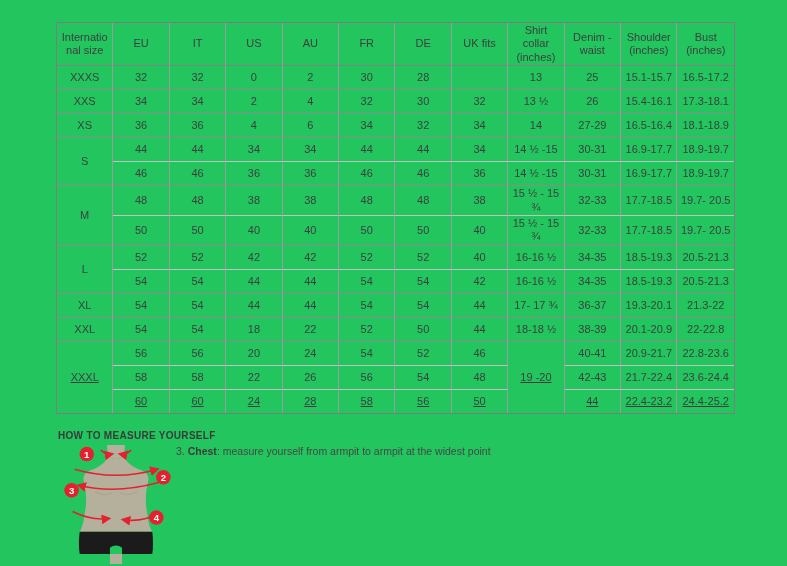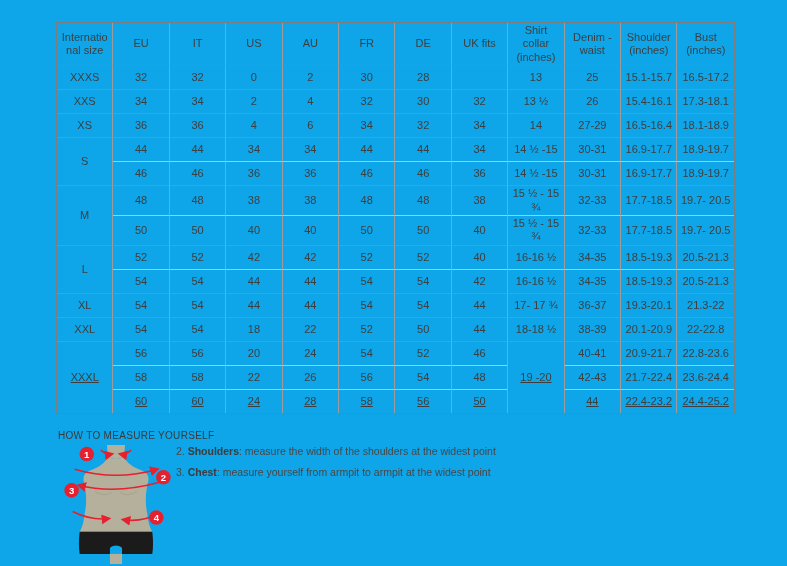--- a/index.html
+++ b/index.html
@@ -1,35 +1,35 @@
 <!DOCTYPE html>
 <html><head>
 <meta charset="utf-8">
 <style>
   html,body{margin:0;padding:0;background:#fff;}
-  .page{position:relative;width:787px;height:566px;background:#0ea5e9;
+  .page{position:relative;width:787px;height:566px;background:#22c55e;
         font-family:"Liberation Sans","DejaVu Sans",sans-serif;overflow:hidden;color:#3e3e3e;}
 
   
   table.size{position:absolute;left:56px;top:22px;width:679px;
              border-collapse:separate;border-spacing:0;table-layout:fixed;
              border:1px solid #7d7d7d;}
   table.size th, table.size td{
       font-size:11px;font-weight:400;color:#3e3e3e;text-align:center;vertical-align:middle;
       padding:1px 3px;line-height:1.22;border-right:1px solid #9c9c9c;
       overflow:hidden;word-wrap:break-word;}
   table.size th{height:30px;border-bottom:1px solid #828282;}
   table.size td{height:21px;}
   td.db{border-bottom:1px solid #8c8c8c;}
   td.lb{border-bottom:1px solid #c2c2c2;}
   td.nb{border-bottom:none;text-decoration:underline;}
   .nr{border-right:none !important;}
 
   
-  .measure-heading{position:absolute;left:58px;top:430px;font-size:10px;font-weight:400;
+  .measure-heading{position:absolute;left:58px;top:430px;font-size:10px;font-weight:700;
                    color:#3a3a3a;letter-spacing:.3px;}
   .figure{position:absolute;left:58px;top:445px;width:120px;height:121px;}
   .steps{position:absolute;left:176px;top:441px;list-style:none;margin:0;padding:0;}
   .steps li{font-size:10.5px;color:#474747;line-height:20.5px;white-space:nowrap;}
   .steps .lbl{font-weight:700;color:#3c3c3c;}
 </style>
 </head>
 <body>
 
 <div class="page">
@@ -297,17 +297,16 @@
         <text x="104" y="35.4" fill="#ffffff">2</text>
         <circle cx="13" cy="45" r="7.2" fill="#e5212f"></circle>
         <text x="13" y="48.4" fill="#ffffff">3</text>
         <circle cx="97" cy="72" r="7.2" fill="#e5212f"></circle>
         <text x="97" y="75.4" fill="#ffffff">4</text>
       </g>
     </svg>
   </div>
 
   <ul class="steps">
-    <li><span>2.</span> <span class="lbl">Shoulders</span><span>: measure the width of the shoulders at the widest point</span></li>
     <li><span>3.</span> <span class="lbl">Chest</span><span>: measure yourself from armpit to armpit at the widest point</span></li>
   </ul>
 
 </div>
 
 </body></html>

